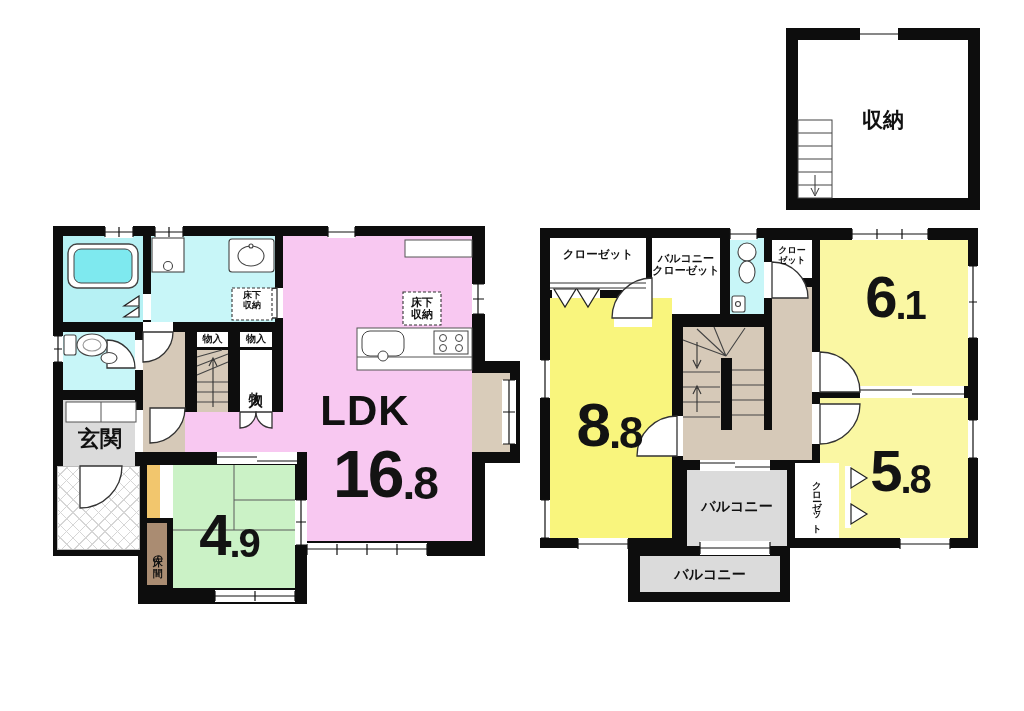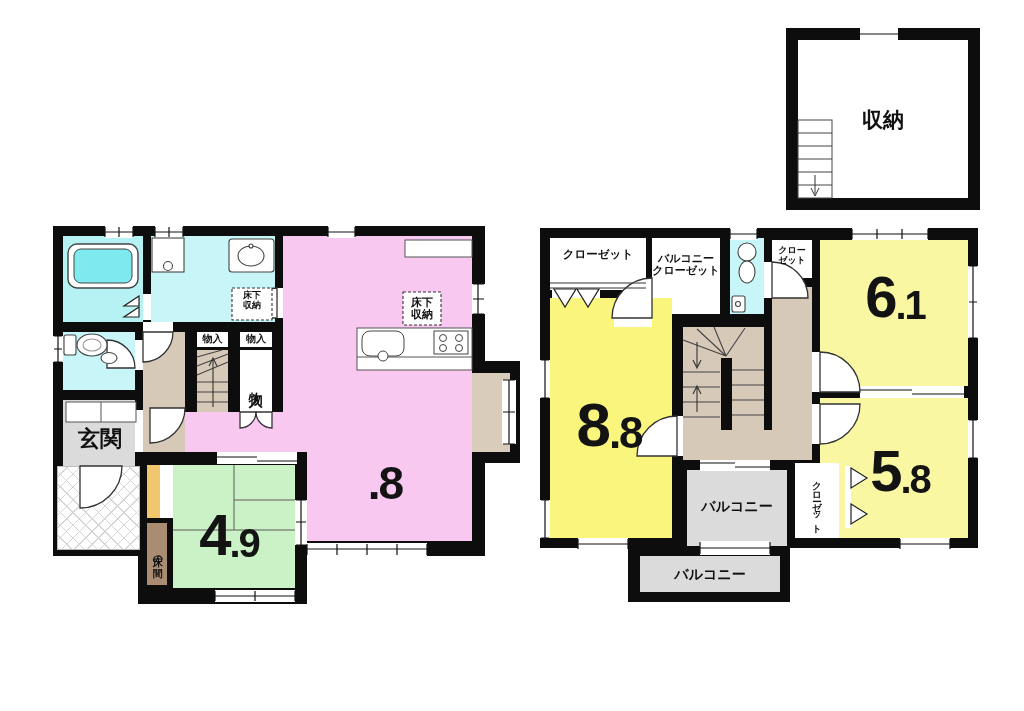--- a/index.html
+++ b/index.html
@@ -236,21 +236,23 @@
       <circle cx="747" cy="252" r="9"></circle>
         <ellipse cx="747" cy="272" rx="8" ry="11"></ellipse>
       <rect x="732" y="296" width="13" height="16" rx="2"></rect>
         <circle cx="738" cy="304" r="2.5"></circle>
     </g>
     <g stroke="#333" stroke-width="1" fill="none">
       <path d="M550,283H646 M550,288H646"></path>
     </g>
   </svg>
 
+  <div class="lbl" style="left:305px;top:388px;width:120px;height:46px;font-size:42px;letter-spacing:1px;">LDK</div>
   <div class="num" style="left:300px;top:432px;width:170px;height:80px;">
+    <span style="font-size:66px;">16</span>
     <span class="dec" style="font-size:46px;">.8</span>
   </div>
   <div class="num" style="left:168px;top:498px;width:122px;height:70px;">
     <span style="font-size:58px;">4</span>
     <span class="dec" style="font-size:40px;">.9</span>
   </div>
   <div class="lbl" style="left:66px;top:424px;width:68px;height:30px;font-size:22px;">玄関</div>
   <div class="lbl vtext" style="left:148px;top:527px;width:18px;height:55px;font-size:10px;letter-spacing:0;">床の間</div>
   <div class="lbl vtext" style="left:244px;top:356px;width:24px;height:52px;font-size:14px;">物入</div>
   <div class="lbl" style="left:197px;top:333px;width:31px;height:13px;font-size:10px;letter-spacing:0;">物入</div>

